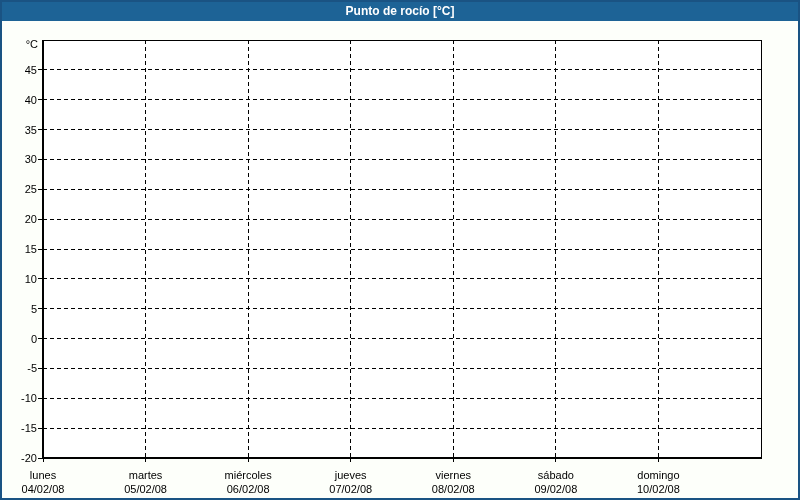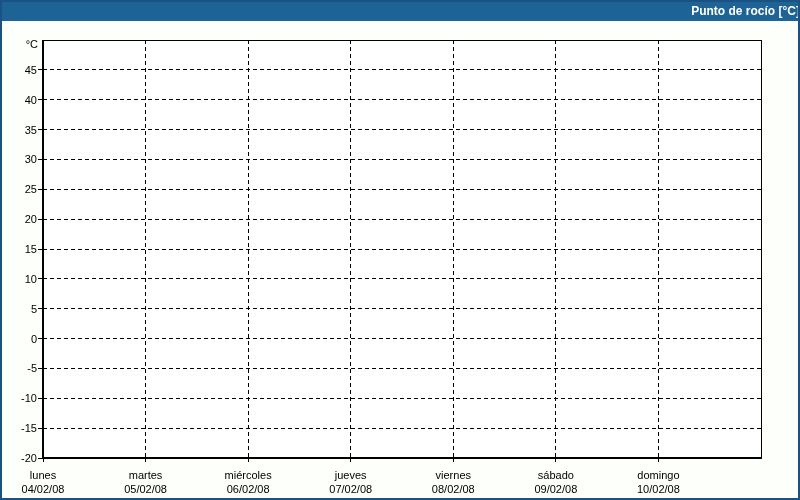--- a/index.html
+++ b/index.html
@@ -11,21 +11,21 @@
     overflow: hidden;
     font-family: "Liberation Sans", sans-serif;
   }
   .title-bar {
     position: absolute;
     top: 0; left: 0;
     width: 100%; height: 21px;
     background: var(--title-bg, #1d6396);
     display: flex;
     align-items: center;
-    justify-content: flex-end;
+    justify-content: center;
     z-index: 2;
   }
   .title-text {
     color: var(--title-fg, #ffffff);
     font-size: 12px;
     font-weight: bold;
     letter-spacing: 0px;
   }
   .chart-svg {
     position: absolute;

